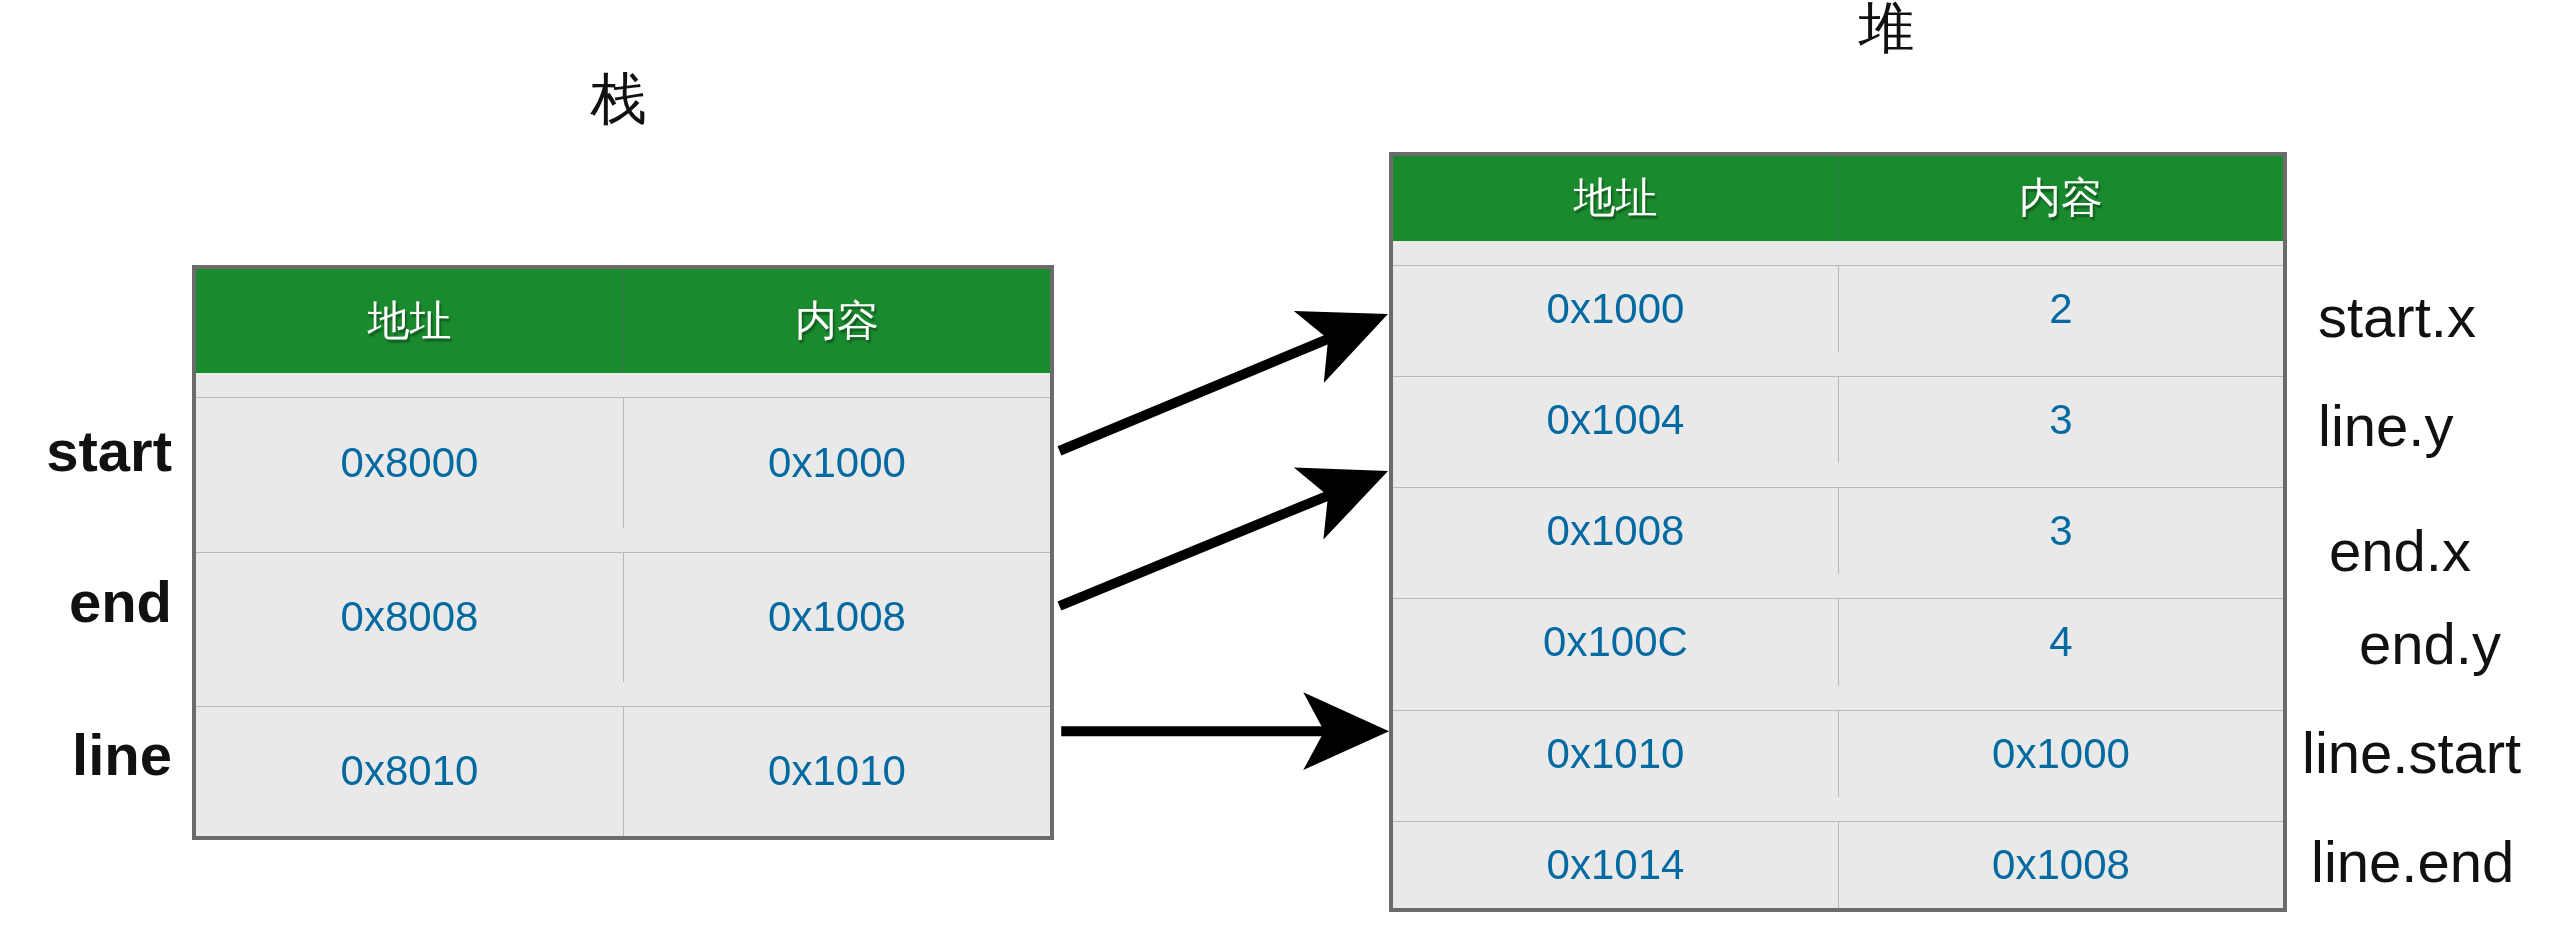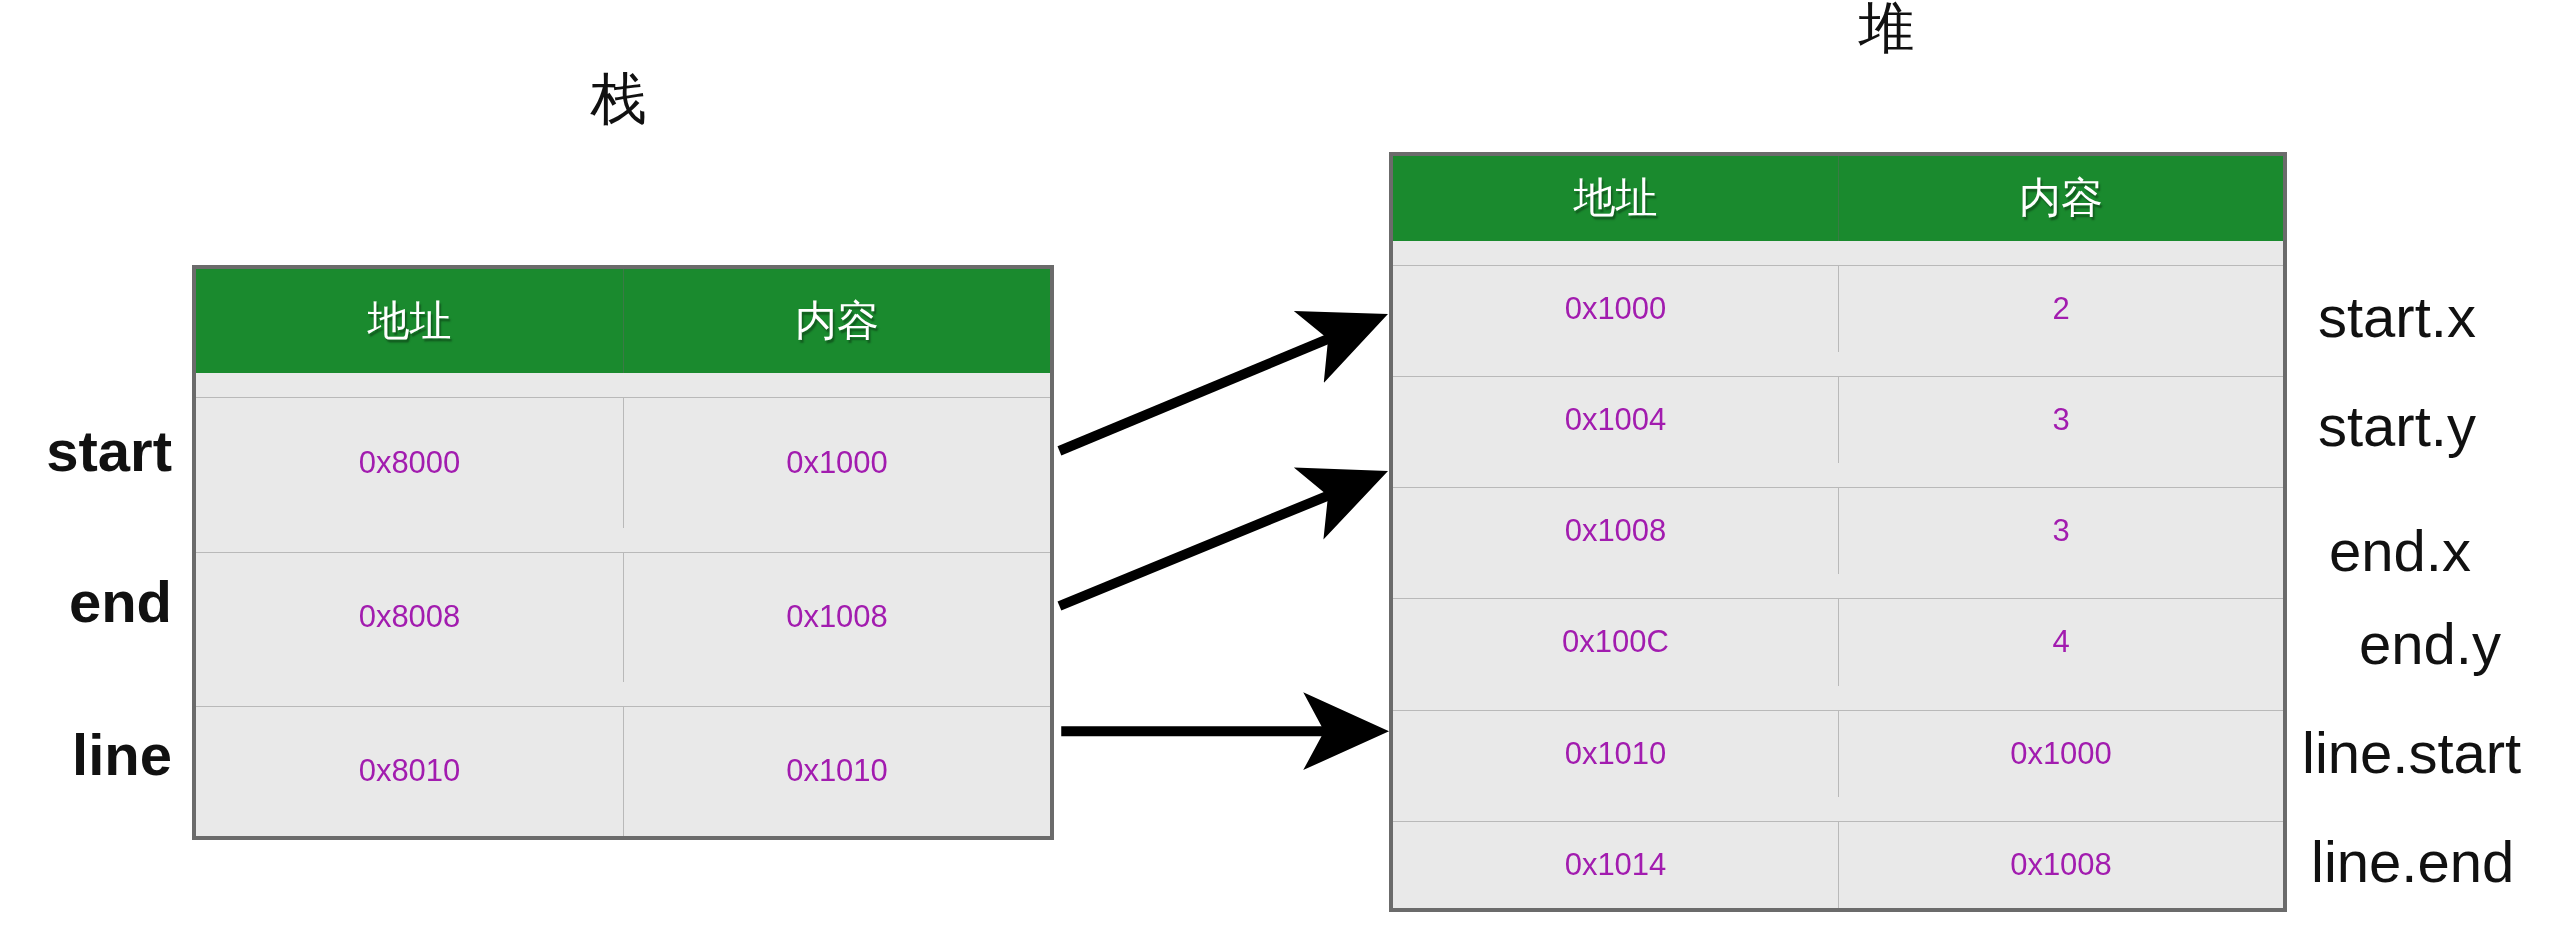--- a/index.html
+++ b/index.html
@@ -53,22 +53,22 @@
   .memtable .row{
     display:flex;
     border-top:1.8px solid #b9b9b9;
     background:#e9e9e9;
   }
   .memtable .cell{
     flex:1 1 50%;
     display:flex;
     align-items:center;
     justify-content:center;
-    font-size:31px;
-    color:#a21caf;
+    font-size:42px;
+    color:#0369a1;
     box-sizing:border-box;
   }
   .memtable .cell + .cell{border-left:1.8px solid #b9b9b9;}
 
   
   #stack-table{
     left:192px;top:265px;width:862px;height:575px;
   }
   #stack-table .hrow{height:122px;}
   #stack-table .row{height:151px;}
@@ -150,21 +150,21 @@
       <div class="cell">0x1010</div>
       <div class="cell">0x1000</div>
     </div>
     <div class="row">
       <div class="cell">0x1014</div>
       <div class="cell">0x1008</div>
     </div>
   </div>
 
   <div class="sidelabel rightlabel" style="left:2318px;top:288px;">start.x</div>
-  <div class="sidelabel rightlabel" style="left:2318px;top:397px;">start.y</div>
+  <div class="sidelabel rightlabel" style="left:2318px;top:397px;">line.y</div>
   <div class="sidelabel rightlabel" style="left:2329px;top:522px;">end.x</div>
   <div class="sidelabel rightlabel" style="left:2329px;top:615px;margin-left:30px;">end.y</div>
   <div class="sidelabel rightlabel" style="left:2302px;top:724px;">line.start</div>
   <div class="sidelabel rightlabel" style="left:2311px;top:833px;">line.end</div>
 
   <svg id="arrows" viewBox="0 0 2840 1024">
     <defs>
       <marker id="ah" markerWidth="9" markerHeight="9" refX="7.2" refY="4.5" orient="auto" markerUnits="strokeWidth">
         <path d="M0,0.6 L8.6,4.5 L0,8.4 L2.1,4.5 Z" fill="#000000"></path>
       </marker>

